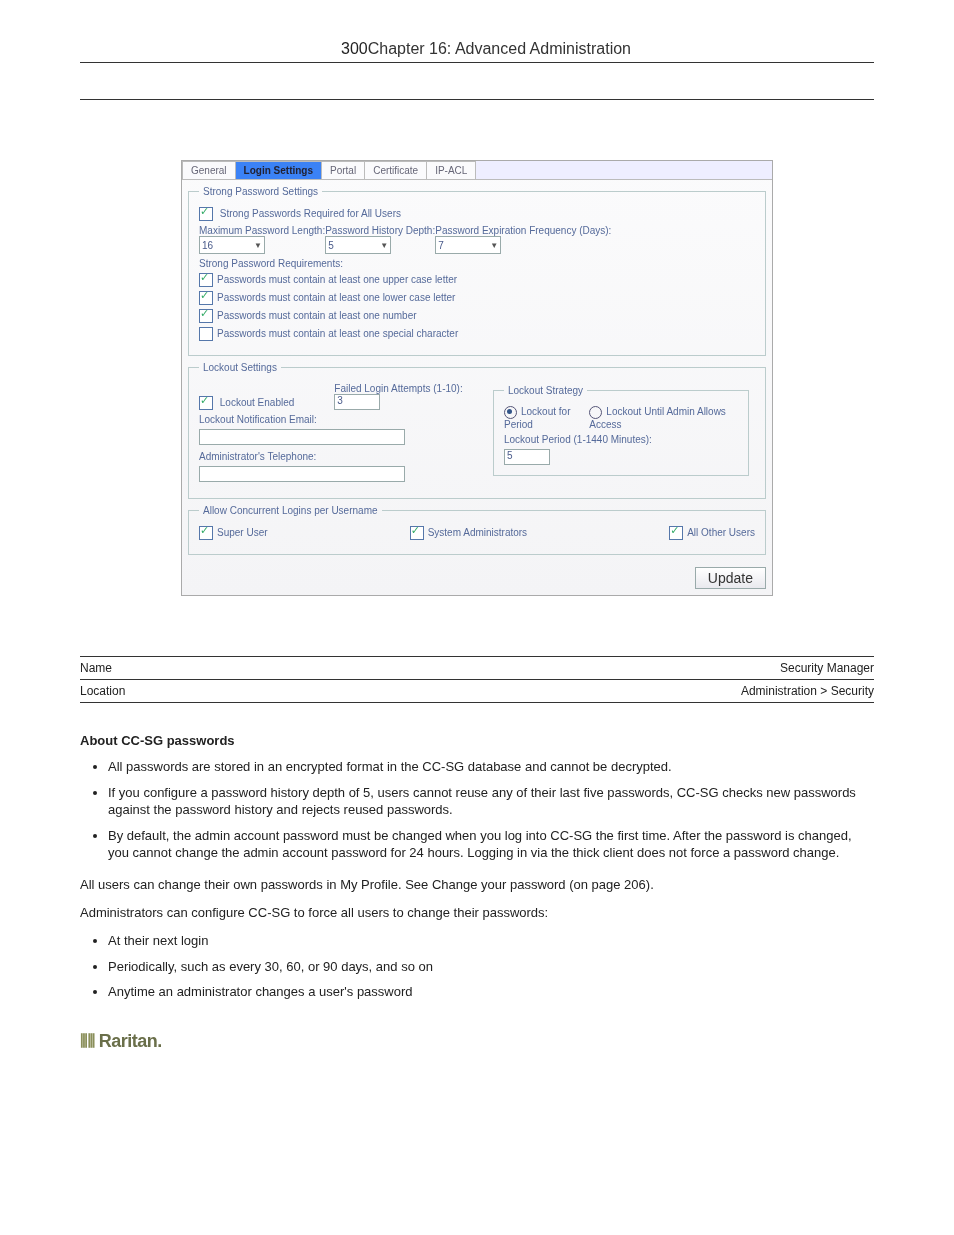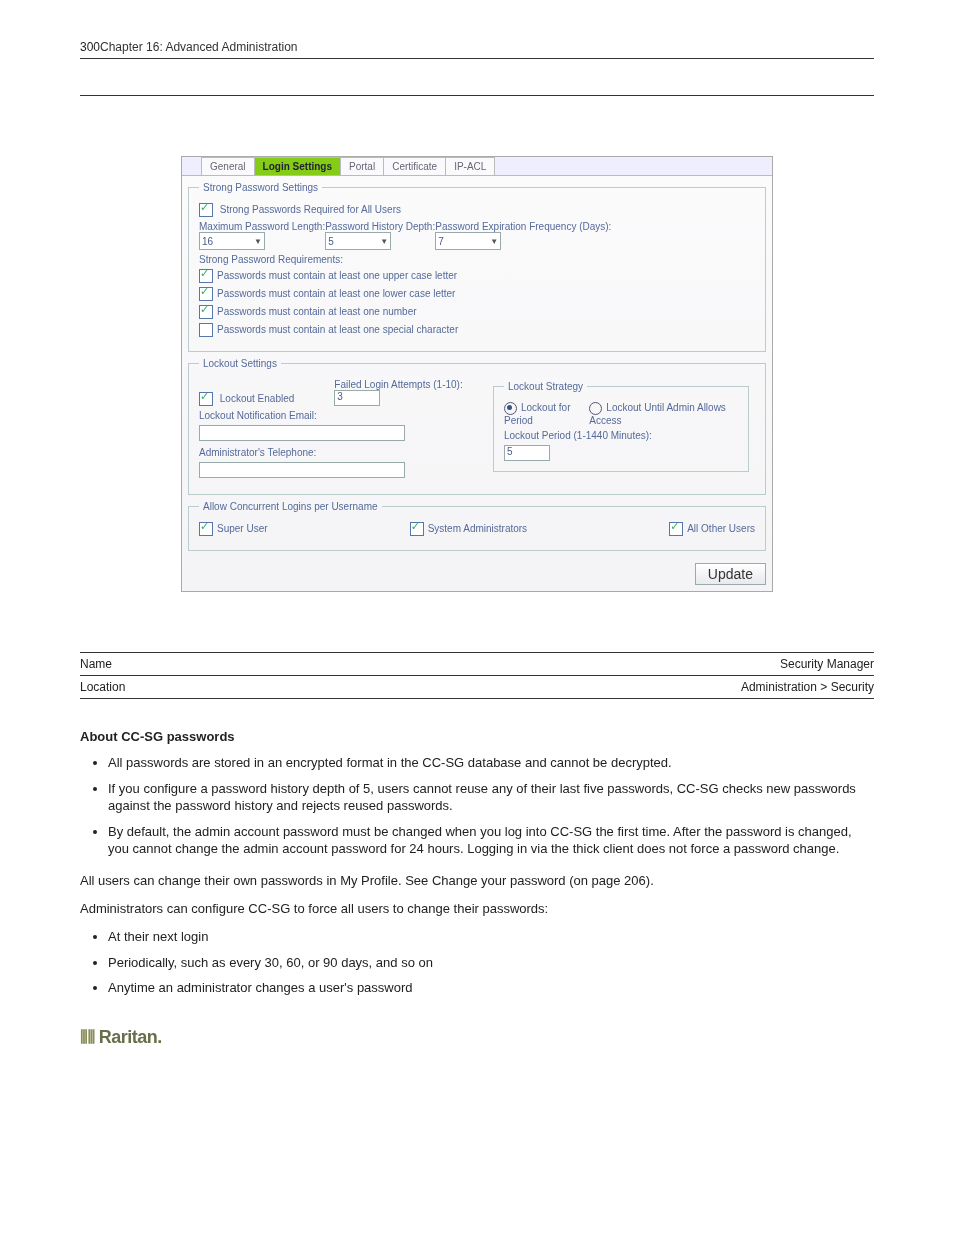--- a/index.html
+++ b/index.html
@@ -10,47 +10,48 @@
     padding: 40px 80px 40px 80px;
     background: #fff;
   }
   hr.page-rule {
     border: none;
     border-top: 1px solid #333;
     margin: 4px 0;
   }
   .header-row, .footer-row {
     display: flex;
-    justify-content: flex-start;
-    font-size: 12px;
+    justify-content: center;
+    font-size: 16px;
     color: #333;
+    margin-left: 18px;
   }
   .page-num { color: #222; }
   .chap-title { font-style: normal; }
   .screenshot {
     width: 590px;
     margin: 60px auto 30px auto;
     border: 1px solid #aaa;
     font-family: Verdana, Arial, sans-serif;
     font-size: 10px;
     color: #495a8a;
     background: linear-gradient(#fbfbfc,#f4f4f6);
   }
   
-  .tabs { display: flex; border-bottom: 1px solid #bbb; background: #eef; padding-left: 19px; }
+  .tabs { display: flex; border-bottom: 1px solid #bbb; background: #eef; }
   .tab {
     padding: 3px 8px;
     border: 1px solid #bbb;
     border-bottom: none;
     background: #fafafc;
     color: #667;
     margin-right: -1px;
     cursor: pointer;
   }
-  .tab.active { background: #84cc16; color: #223; font-weight: bold; }
+  .tab.active { background: #3b82f6; color: #223; font-weight: bold; }
   fieldset {
     border: 1px solid #bcc;
     margin: 6px;
     padding: 6px 10px 10px 10px;
   }
   legend { color: #556a9a; padding: 0 4px; }
   .cb { display: inline-block; width: 12px; height: 12px; border: 1px solid #5577aa; background: #fff; margin-right: 4px; vertical-align: middle; position: relative; }
   .cb.checked::after { content: "✓"; position: absolute; top: -3px; left: 0; font-size: 11px; color: #3a6; }
   .radio { display: inline-block; width: 11px; height: 11px; border: 1px solid #557; border-radius: 50%; margin-right: 4px; vertical-align: middle; position: relative; }
   .radio.checked::after { content: ""; position: absolute; top: 2px; left: 2px; width: 5px; height: 5px; background: #358; border-radius: 50%; }

